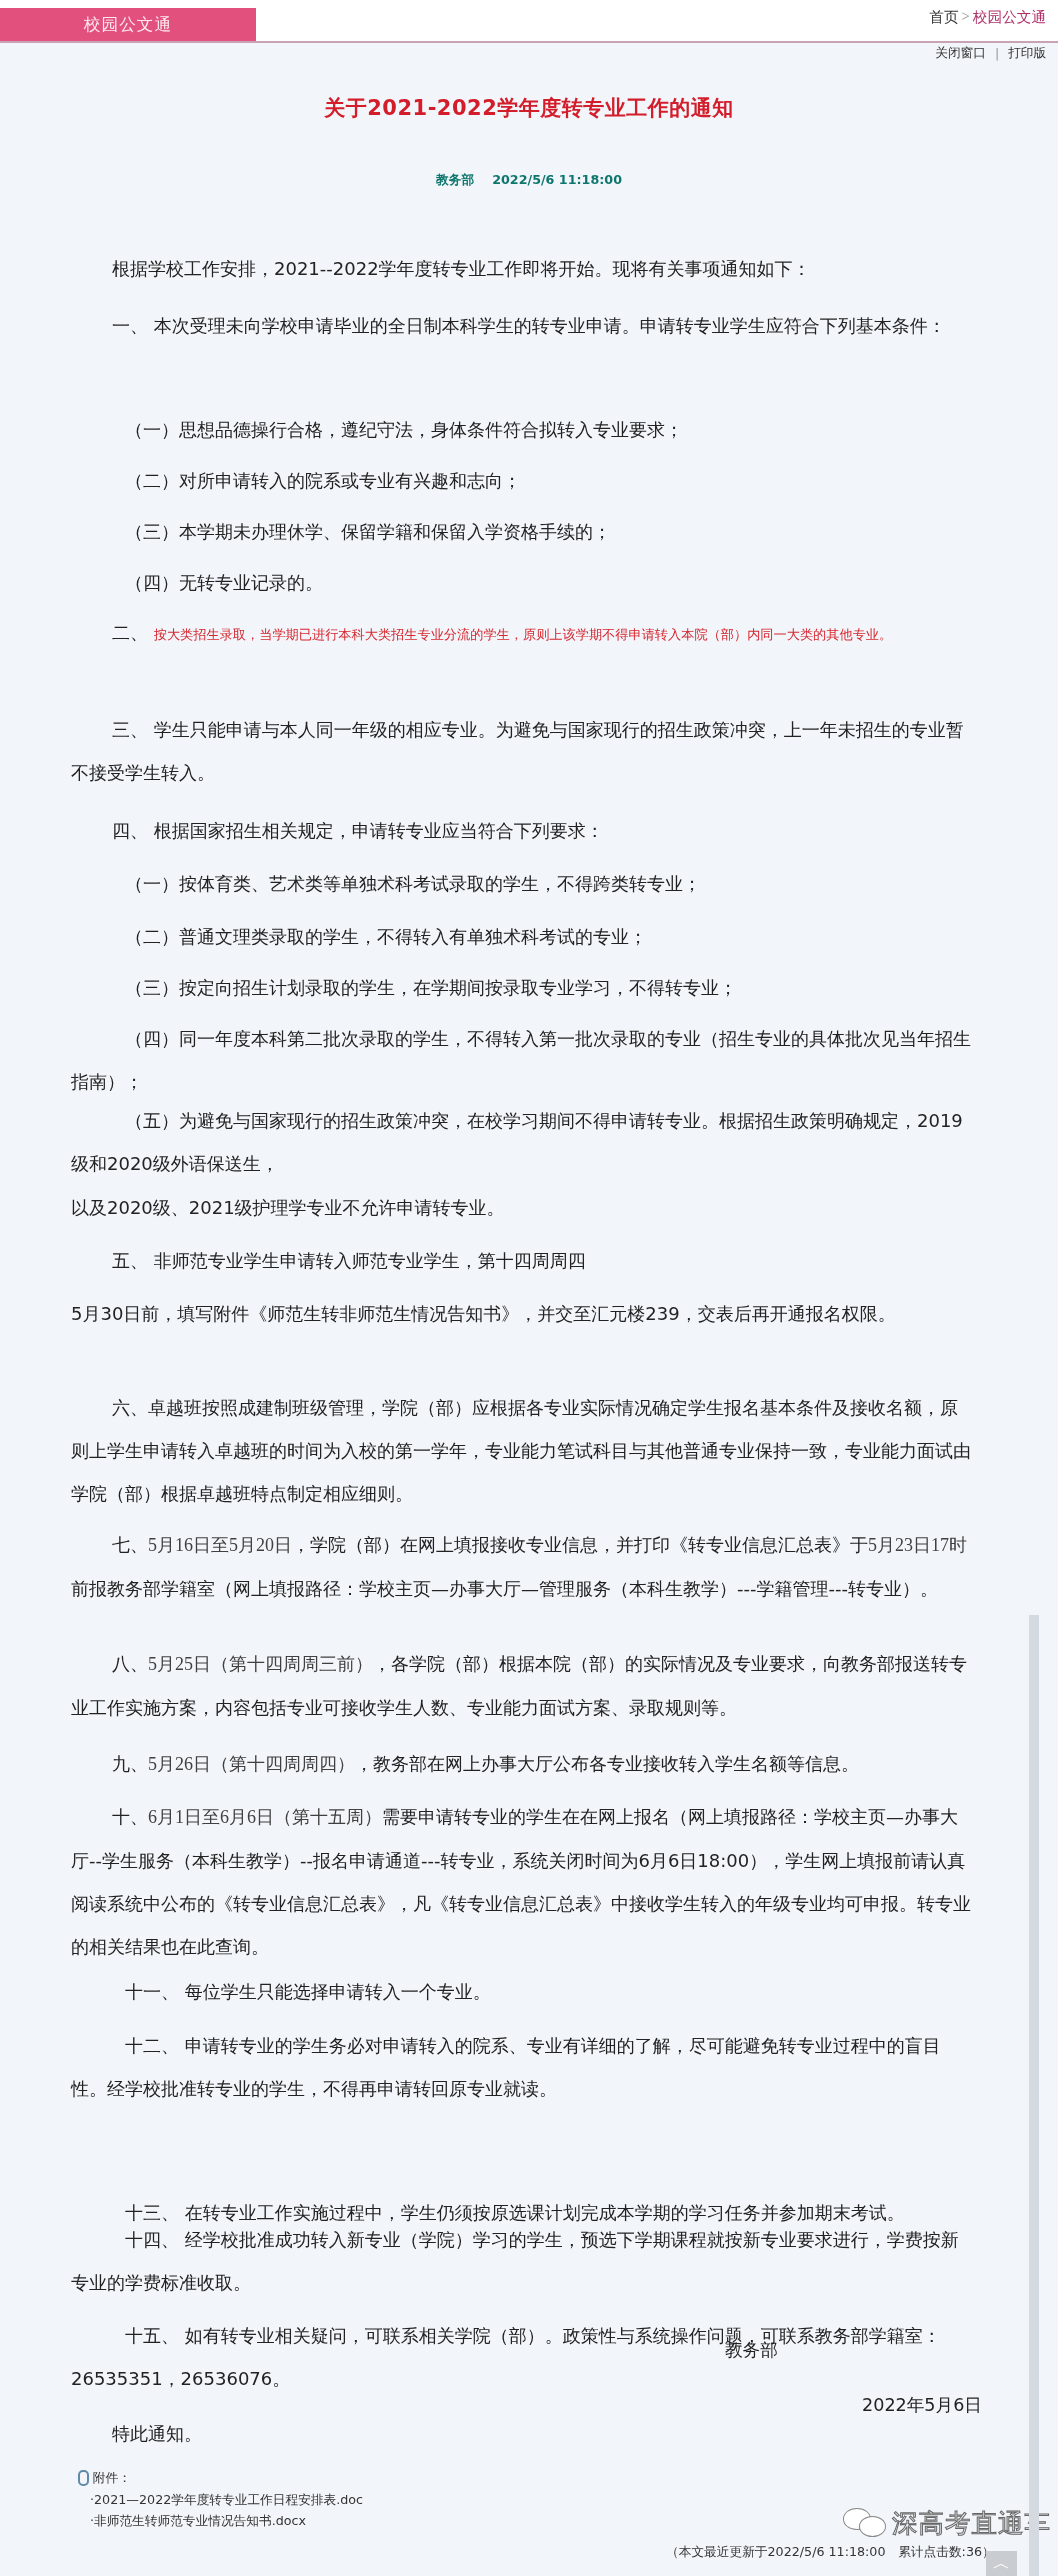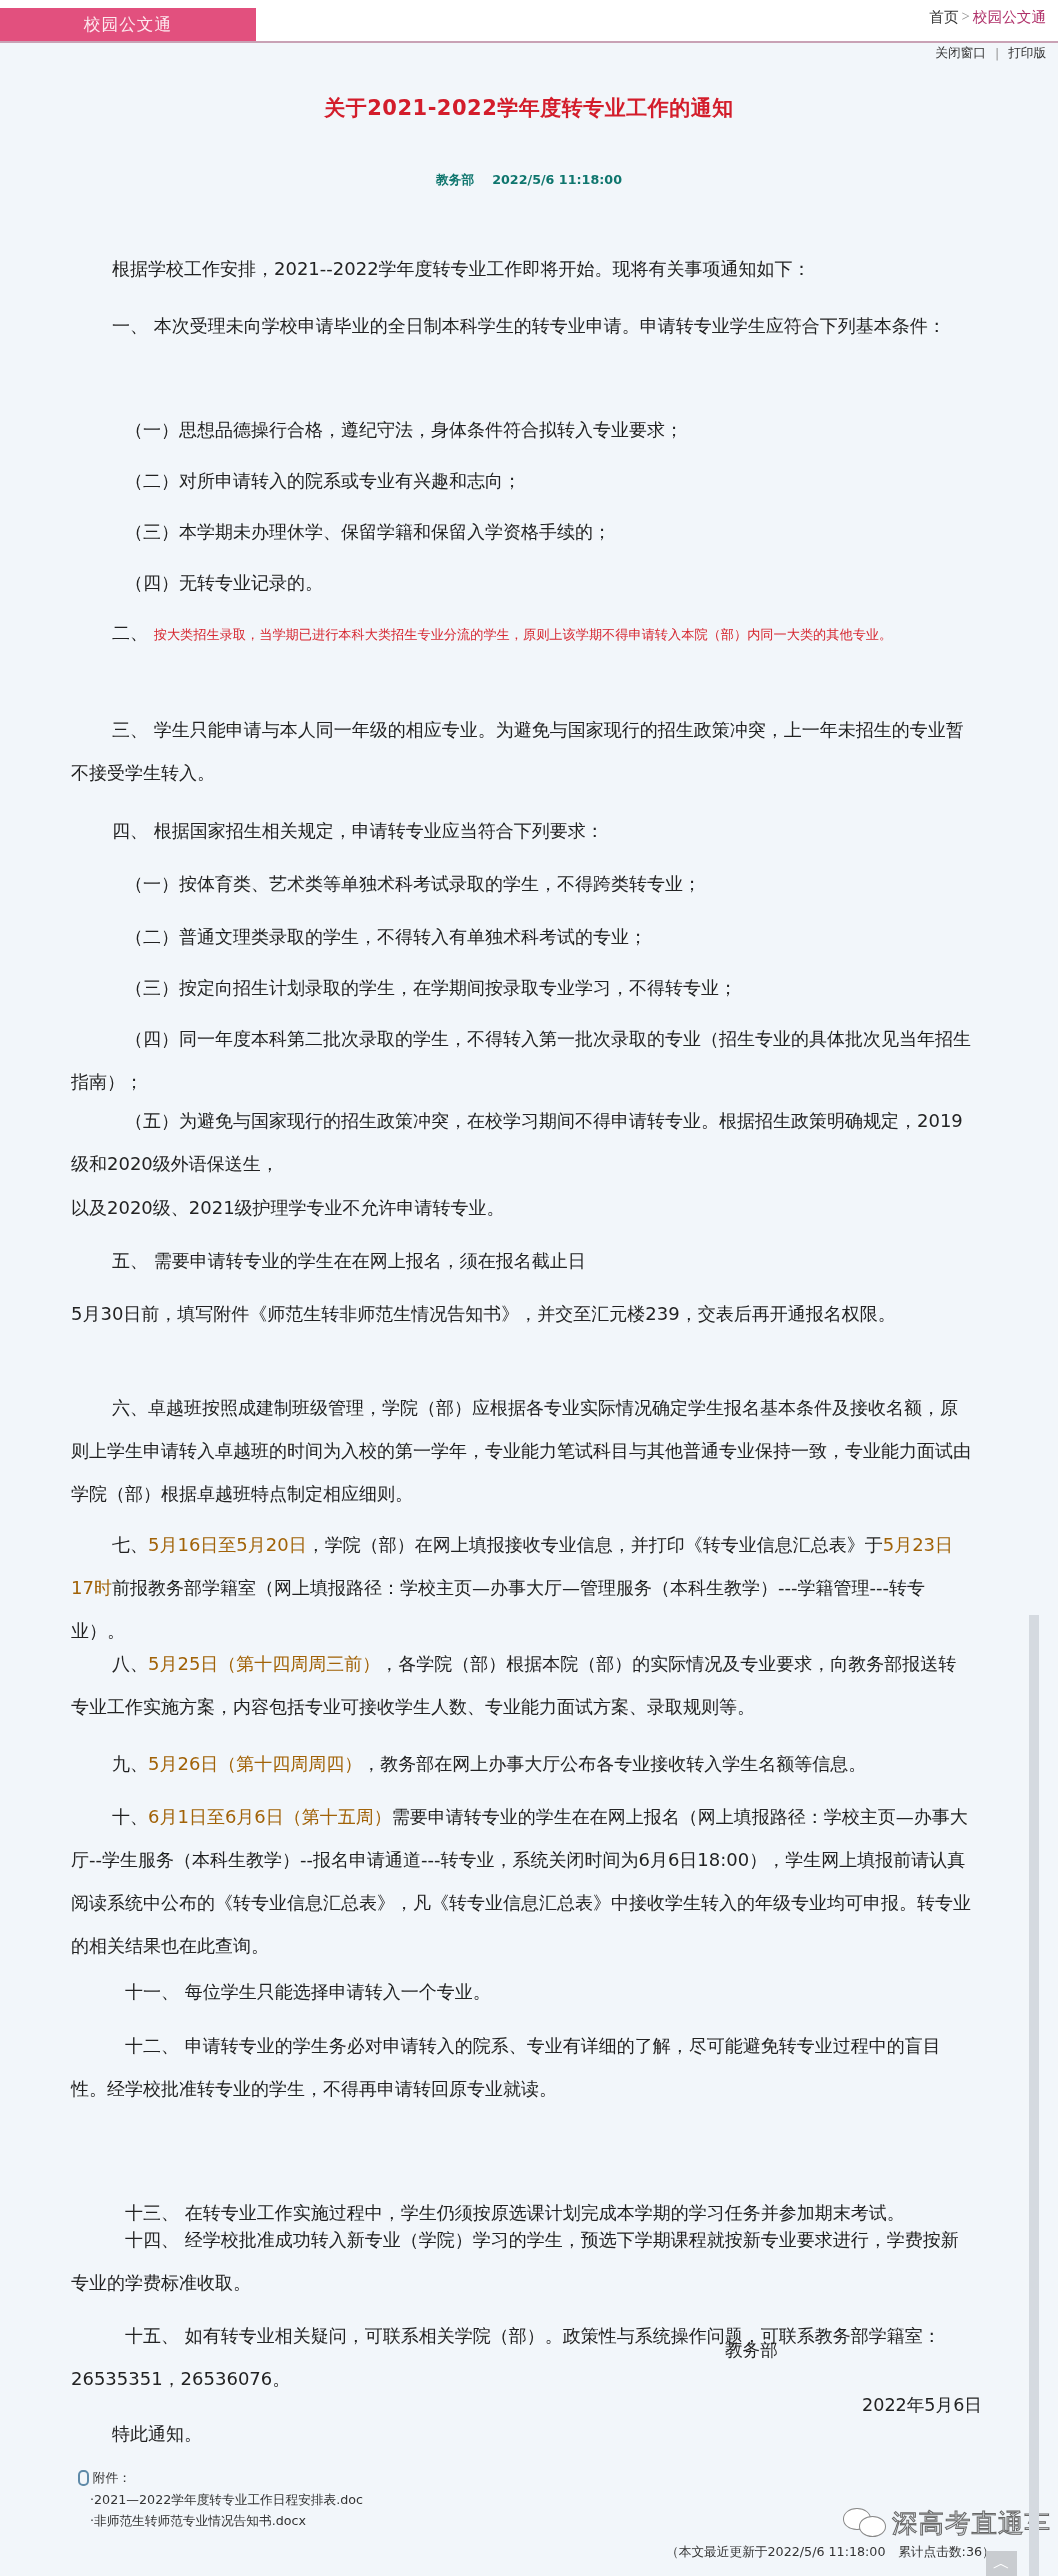--- a/index.html
+++ b/index.html
@@ -33,21 +33,21 @@
     position: absolute; left: 0; top: 94px; width: 1058px; text-align: center;
     font-size: 21px; font-weight: bold; color: #d31d2b; letter-spacing: 0.5px;
   }
   .meta {
     position: absolute; left: 0; top: 172px; width: 1058px; text-align: center;
     font-size: 12.7px; color: #0f766e; font-weight: bold;
   }
   .meta span + span { margin-left: 13.7px; }
   .content { position: absolute; left: 71px; top: 247px; width: 901px; font-size: 18px; color: #222; }
   .para { position: absolute; left: 0; width: 901px; line-height: 43px; margin: 0; }
-  .red { color: #a16207; }
+  .red { color: #404040; font-family: Liberation Serif, serif; }
   .small-red { color: #d6262f; font-size: 13.2px; }
   .ind2 { text-indent: 41px; }
   .ind3 { text-indent: 54px; }
   .right-block { position: absolute; font-size: 17.6px; }
   .attachments { position: absolute; left: 78px; top: 2467px; font-size: 12.7px; color: #333; line-height: 21.6px; }
   .attach-head { display: flex; align-items: center; gap: 3.9px; }
   .clip { width: 6.9px; height: 11.8px; border: 2px solid #5f8aa8; border-radius: 4.9px; display: inline-block; }
   .attach-item { display: block; cursor: pointer; margin-left: 12px; }
   .footer-note { position: absolute; left: 666px; top: 2544px; font-size: 12.7px; color: #333; }
   .watermark {
@@ -98,21 +98,21 @@
   <p class="para ind3" style="top:314px">（四）无转专业记录的。</p>
   <p class="para ind2" style="top:365px; line-height:41px"><span>二、 </span><span class="small-red">按大类招生录取，当学期已进行本科大类招生专业分流的学生，原则上该学期不得申请转入本院（部）内同一大类的其他专业。</span></p>
   <p class="para ind2" style="top:461px">三、 学生只能申请与本人同一年级的相应专业。为避免与国家现行的招生政策冲突，上一年未招生的专业暂不接受学生转入。</p>
   <p class="para ind2" style="top:562px">四、 根据国家招生相关规定，申请转专业应当符合下列要求：</p>
   <p class="para ind3" style="top:615px">（一）按体育类、艺术类等单独术科考试录取的学生，不得跨类转专业；</p>
   <p class="para ind3" style="top:668px">（二）普通文理类录取的学生，不得转入有单独术科考试的专业；</p>
   <p class="para ind3" style="top:719px">（三）按定向招生计划录取的学生，在学期间按录取专业学习，不得转专业；</p>
   <p class="para ind3" style="top:770px">（四）同一年度本科第二批次录取的学生，不得转入第一批次录取的专业（招生专业的具体批次见当年招生指南）；</p>
   <p class="para ind3" style="top:852px">（五）为避免与国家现行的招生政策冲突，在校学习期间不得申请转专业。根据招生政策明确规定，2019级和2020级外语保送生，</p>
   <p class="para" style="top:939px">以及2020级、2021级护理学专业不允许申请转专业。</p>
-  <p class="para ind2" style="top:992px">五、 需要申请转专业的学生在在网上报名，须在报名截止日</p>
+  <p class="para ind2" style="top:992px">五、 非师范专业学生申请转入师范专业学生，第十四周周四</p>
   <p class="para" style="top:1045px">5月30日前，填写附件《师范生转非师范生情况告知书》，并交至汇元楼239，交表后再开通报名权限。</p>
   <p class="para ind2" style="top:1139px">六、卓越班按照成建制班级管理，学院（部）应根据各专业实际情况确定学生报名基本条件及接收名额，原则上学生申请转入卓越班的时间为入校的第一学年，专业能力笔试科目与其他普通专业保持一致，专业能力面试由学院（部）根据卓越班特点制定相应细则。</p>
   <p class="para ind2" style="top:1276px"><span>七、</span><span class="red">5月16日至5月20日</span><span>，学院（部）在网上填报接收专业信息，并打印《转专业信息汇总表》于</span><span class="red">5月23日17时</span><span>前报教务部学籍室（网上填报路径：学校主页—办事大厅—管理服务（本科生教学）---学籍管理---转专业）。</span></p>
   <p class="para ind2" style="top:1395px"><span>八、</span><span class="red">5月25日（第十四周周三前）</span><span>，各学院（部）根据本院（部）的实际情况及专业要求，向教务部报送转专业工作实施方案，内容包括专业可接收学生人数、专业能力面试方案、录取规则等。</span></p>
   <p class="para ind2" style="top:1495px"><span>九、</span><span class="red">5月26日（第十四周周四）</span><span>，教务部在网上办事大厅公布各专业接收转入学生名额等信息。</span></p>
   <p class="para ind2" style="top:1548px"><span>十、</span><span class="red">6月1日至6月6日（第十五周）</span><span>需要申请转专业的学生在在网上报名（网上填报路径：学校主页—办事大厅--学生服务（本科生教学）--报名申请通道---转专业，系统关闭时间为6月6日18:00），学生网上填报前请认真阅读系统中公布的《转专业信息汇总表》，凡《转专业信息汇总表》中接收学生转入的年级专业均可申报。转专业的相关结果也在此查询。</span></p>
   <p class="para ind3" style="top:1723px">十一、 每位学生只能选择申请转入一个专业。</p>
   <p class="para ind3" style="top:1777px">十二、 申请转专业的学生务必对申请转入的院系、专业有详细的了解，尽可能避免转专业过程中的盲目性。经学校批准转专业的学生，不得再申请转回原专业就读。</p>
   <p class="para ind3" style="top:1944px">十三、 在转专业工作实施过程中，学生仍须按原选课计划完成本学期的学习任务并参加期末考试。</p>
   <p class="para ind3" style="top:1971px">十四、 经学校批准成功转入新专业（学院）学习的学生，预选下学期课程就按新专业要求进行，学费按新专业的学费标准收取。</p>

